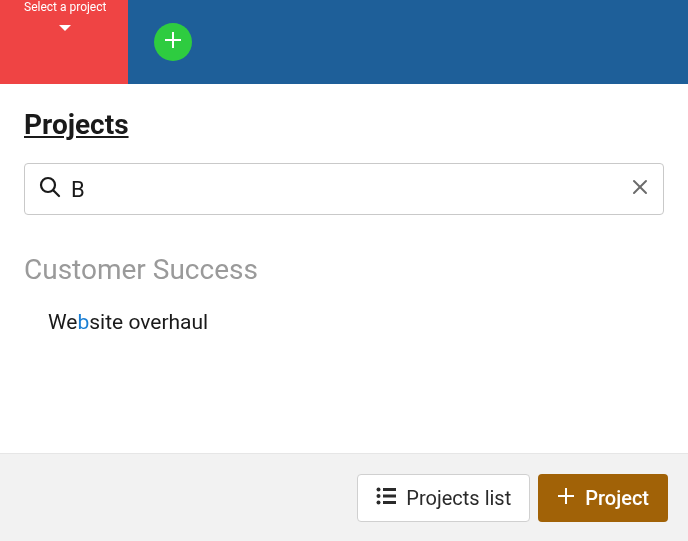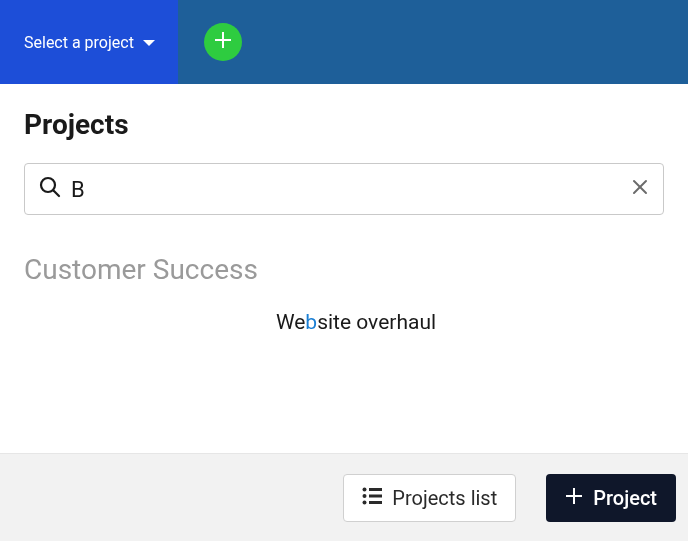--- a/index.html
+++ b/index.html
@@ -11,30 +11,31 @@
     overflow: hidden;
     position: relative;
   }
   .topbar {
     background: #1e5f99;
     height: 84px;
     display: flex;
     align-items: center;
   }
   .project-selector {
-    background: #1d4ed8;
+    background: #ef4444;
     height: 84px;
     display: flex;
     align-items: center;
     padding: 0 22px 0 24px;
     color: #fff;
-    font-size: 16px;
+    font-size: 12px;
     font-weight: 400;
     cursor: pointer;
     gap: 8px;
+    flex-direction: column;
   }
   .caret-down {
     display: inline-block;
   }
   .add-circle {
     width: 38px;
     height: 38px;
     background: #2ecc40;
     border-radius: 50%;
     display: flex;
@@ -45,20 +46,21 @@
   }
   .dropdown-panel {
     background: #fff;
     padding: 24px 24px 0 24px;
   }
   .page-title {
     font-size: 28px;
     font-weight: 700;
     color: #1a1a1a;
     margin-bottom: 22px;
+    text-decoration: underline;
   }
   .search-row {
     display: flex;
     align-items: center;
     border: 1px solid #c9c9c9;
     border-radius: 4px;
     height: 52px;
     padding: 0 14px;
   }
   .search-icon {
@@ -82,60 +84,59 @@
     color: #9a9a9a;
     font-size: 28px;
     margin-top: 38px;
     margin-bottom: 8px;
   }
   .result-item {
     font-size: 21px;
     color: #1a1a1a;
     padding: 16px 0;
     cursor: pointer;
-    text-align: center;
   }
   .result-item.indented {
     padding-left: 24px;
   }
   .hl {
     color: #1b7fd4;
   }
   .footer {
     position: absolute;
     left: 0;
     right: 0;
     bottom: 0;
     height: 88px;
     background: #f2f2f2;
     border-top: 1px solid #e6e6e6;
     display: flex;
     align-items: center;
     justify-content: flex-end;
-    padding: 0 12px;
-    gap: 30px;
+    padding: 0 20px;
+    gap: 8px;
   }
   .btn {
     display: inline-flex;
     align-items: center;
     gap: 10px;
     height: 48px;
     padding: 0 18px;
     border-radius: 4px;
     font-size: 20px;
     cursor: pointer;
     border: 1px solid transparent;
   }
   .btn-light {
     background: #fff;
     border-color: #d0d0d0;
     color: #2a2a2a;
   }
   .btn-green {
-    background: #0f172a;
+    background: #a16207;
     color: #fff;
     font-weight: 500;
   }
 </style>
 </head>
 <body>
 
 <div class="topbar">
   <div class="project-selector">
     <span>Select a project</span>

